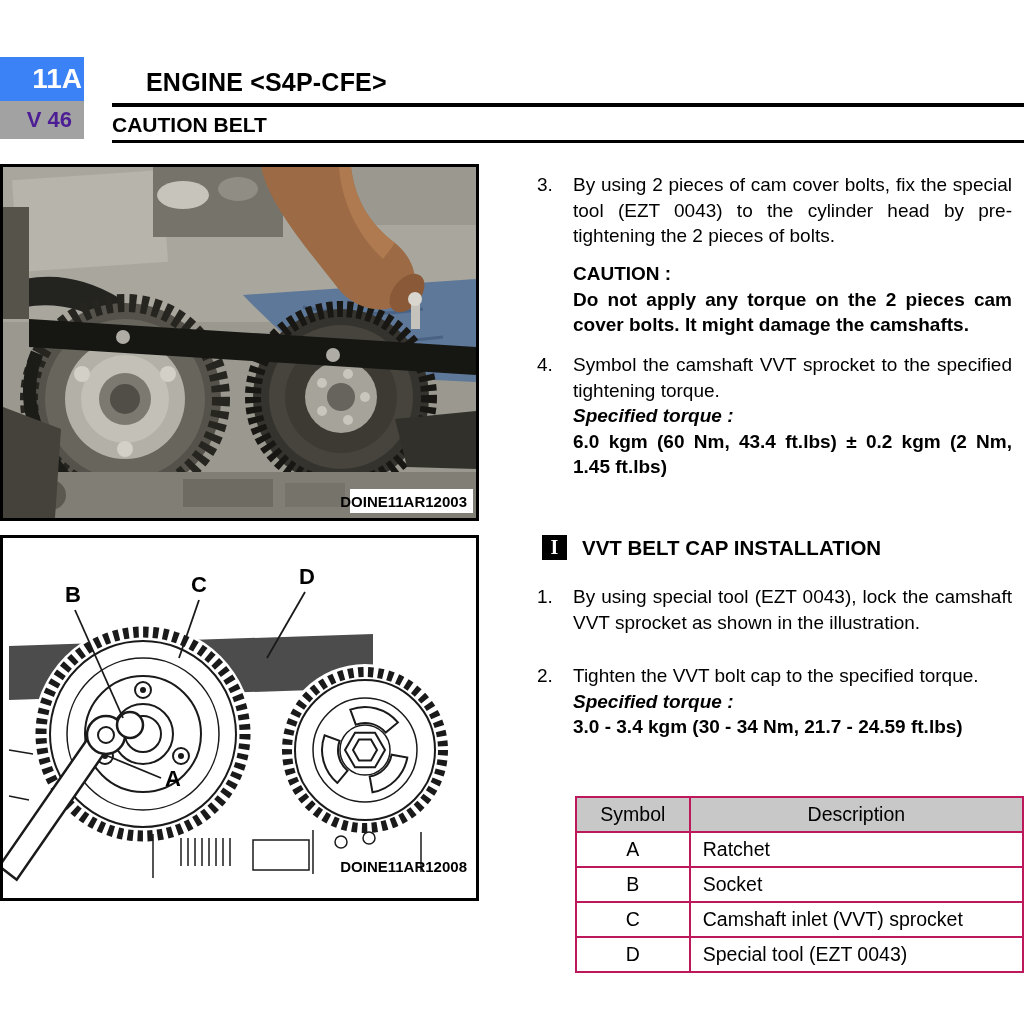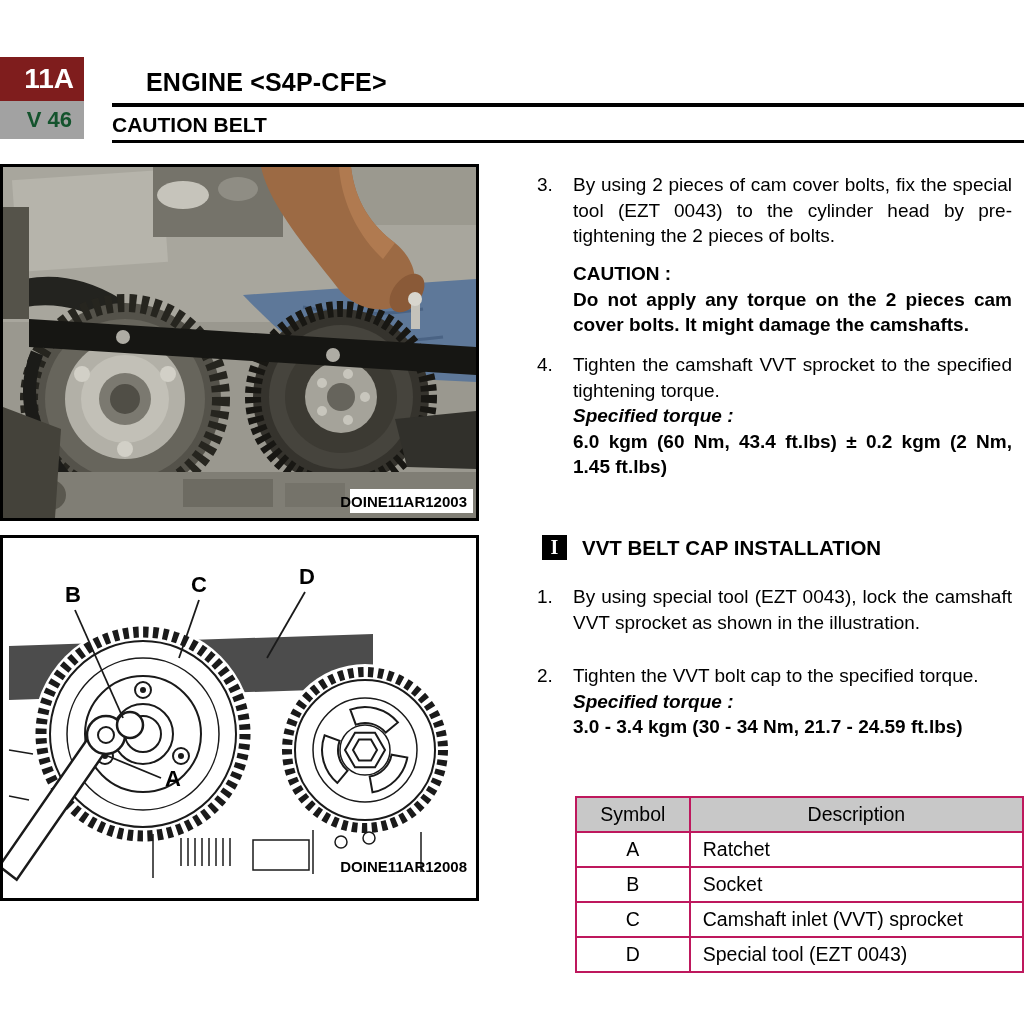--- a/index.html
+++ b/index.html
@@ -4,26 +4,26 @@
 <style>
   html,body{margin:0;padding:0;}
   body{
     width:1024px;height:1024px;background:#ffffff;color:#000;
     font-family:"Liberation Sans",sans-serif;position:relative;overflow:hidden;
   }
   .abs{position:absolute;}
 
   
   .chapter-tab{
-    left:0;top:57px;width:84px;height:44px;background:#7f1d1d;color:#fff;
+    left:0;top:57px;width:84px;height:44px;background:#3b82f6;color:#fff;
     font-weight:bold;font-size:28px;display:flex;align-items:center;
-    justify-content:flex-end;padding-right:10px;box-sizing:border-box;
+    justify-content:flex-end;padding-right:2px;box-sizing:border-box;
   }
   .page-tab{
-    left:0;top:101px;width:84px;height:38px;background:#a2a2a2;color:#14532d;
+    left:0;top:101px;width:84px;height:38px;background:#a2a2a2;color:#4c1d95;
     font-weight:bold;font-size:22px;display:flex;align-items:center;
     justify-content:flex-end;padding-right:12px;box-sizing:border-box;
   }
   .page-title{left:112px;top:68px;font-size:25px;font-weight:bold;letter-spacing:0.2px;margin-left:34px;}
   .rule1{left:112px;top:103px;width:912px;height:4px;background:#000;}
   .page-subtitle{left:112px;top:113px;font-size:21px;font-weight:bold;}
   .rule2{left:112px;top:140px;width:912px;height:2.5px;background:#000;}
 
   
   .fig{box-sizing:border-box;border:3px solid #000;background:#fff;overflow:hidden;}
@@ -223,21 +223,21 @@
   </div>
 
   <div class="caution" style="top:261px;">
     <div>CAUTION :</div>
     <div class="ctext">Do not apply any torque on the 2 pieces cam cover bolts. It might damage the camshafts.</div>
   </div>
 
   <div class="rstep" style="top:352px;">
     <span class="num">4.</span>
     <div class="body">
-      <span>Tighten the camshaft VVT sprocket to the specified tightening torque.</span>
+      <span>Symbol the camshaft VVT sprocket to the specified tightening torque.</span>
       <div class="spec-label">Specified torque :</div>
       <div class="spec-value">6.0 kgm (60 Nm, 43.4 ft.lbs) ± 0.2 kgm (2 Nm, 1.45 ft.lbs)</div>
     </div>
   </div>
 
   <div class="sec-header">
     <div class="sec-marker">I</div>
     <div class="sec-title">VVT BELT CAP INSTALLATION</div>
   </div>
 

